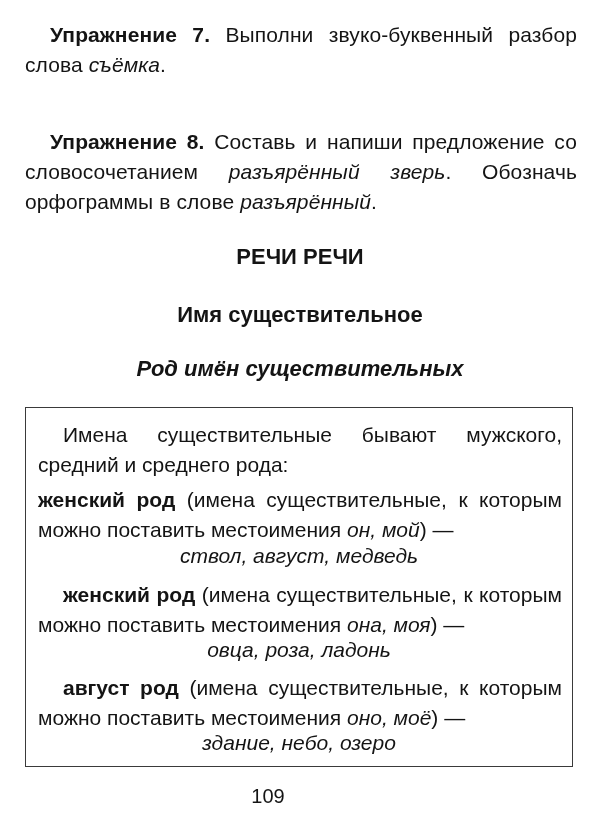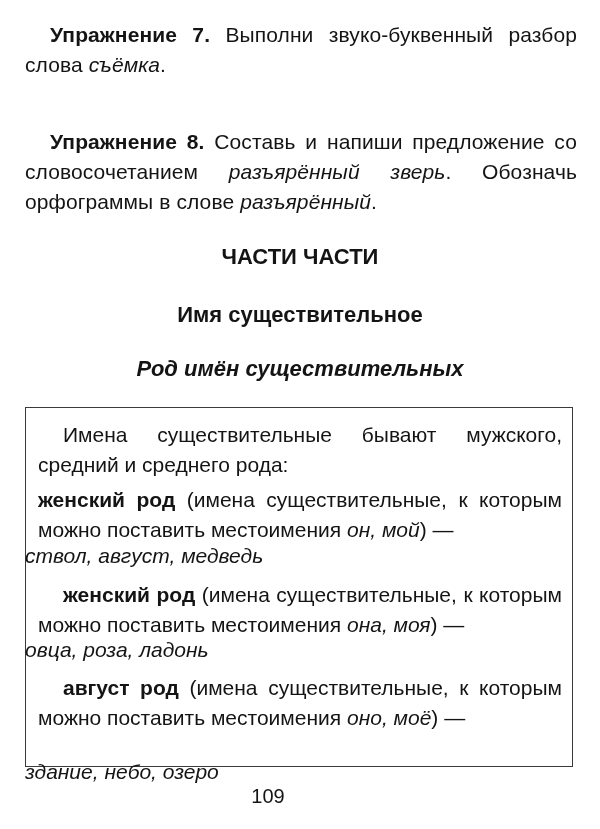--- a/index.html
+++ b/index.html
@@ -26,45 +26,45 @@
     #rule-box {
       position: absolute; left: 25px; top: 407px; width: 548px; height: 360px;
       border: 1.5px solid #3a3a3a; box-sizing: border-box;
     }
     .box-text {
       position: absolute; left: 38px; width: 524px;
       font-size: 21px; line-height: 30px; text-align: justify;
     }
     .box-text .b { font-weight: bold; }
     .box-text .it { font-style: italic; }
-    .center-line { position: absolute; left: 25px; width: 548px; font-style: italic; font-size: 21px; line-height: 30px; }
+    .center-line { position: absolute; left: 25px; width: 548px; text-align: center; font-style: italic; font-size: 21px; line-height: 30px; }
     #intro { top: 420px; text-indent: 25px; }
     #masc { top: 485px; }
     #masc-ex { top: 541px; }
     #fem { top: 580px; text-indent: 25px; }
     #fem-ex { top: 635px; }
     #neut { top: 673px; text-indent: 25px; }
-    #neut-ex { top: 728px; margin-top: 29px; }
+    #neut-ex { top: 728px; }
     #page-number {
       position: absolute; top: 785px; left: 0; width: 536px; text-align: center;
       font-size: 20px;
     }
   </style>
 </head>
 <body>
 
 <div class="para" id="ex7">
   <span class="lead">Упражнение 7.</span><span> Выполни звуко-буквенный разбор слова </span><span class="it">съёмка</span><span>.</span>
 </div>
 
 <div class="para" id="ex8">
   <span class="lead">Упражнение 8.</span><span> Составь и напиши предложение со словосочетанием </span><span class="it">разъярённый зверь</span><span>. Обозначь орфограммы в слове </span><span class="it">разъярённый</span><span>.</span>
 </div>
 
-<div class="heading" id="h1">ЧАСТИ ЧАСТИ</div>
+<div class="heading" id="h1">РЕЧИ РЕЧИ</div>
 <div class="heading" id="h2">Имя существительное</div>
 <div class="heading" id="h3">Род имён существительных</div>
 
 <div id="rule-box"></div>
 
 <div class="box-text" id="intro">Имена существительные бывают мужского, средний и среднего рода:</div>
 
 <div class="box-text" id="masc">
   <span class="b">женский род</span><span> (имена существительные, к которым можно поставить местоимения </span><span class="it">он, мой</span><span>) —</span>
 </div>

